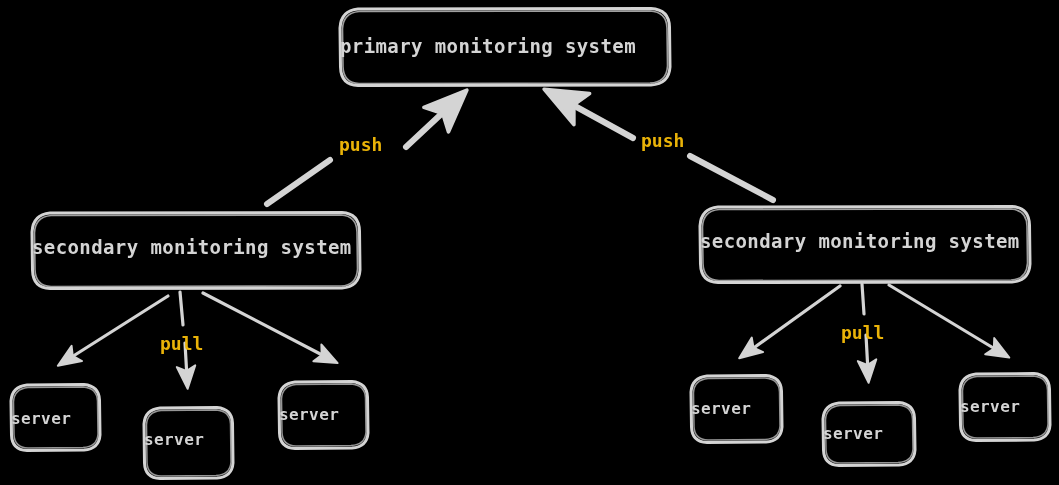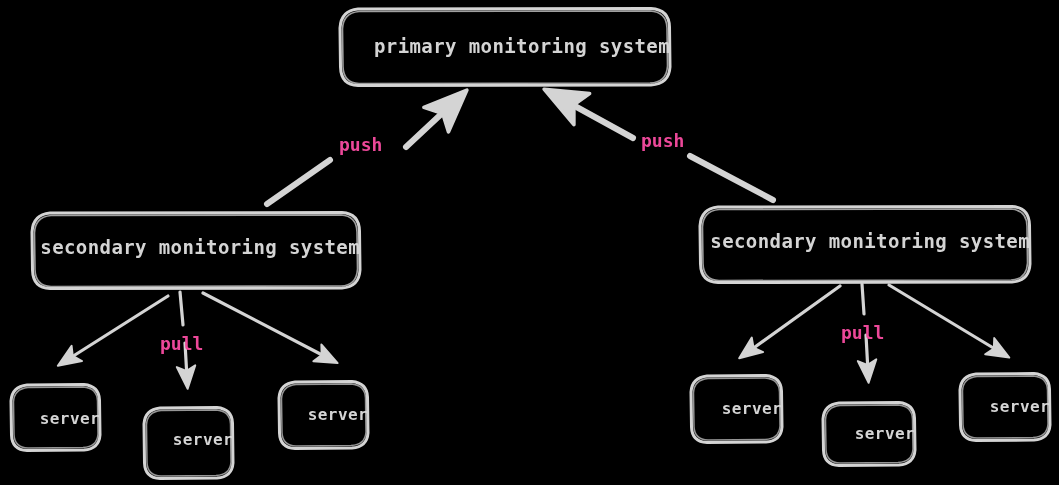--- a/index.html
+++ b/index.html
@@ -22,30 +22,30 @@
     width: 1059px;
     height: 485px;
     display: block;
   }
   .node-label {
     position: absolute;
     color: #d4d4d4;
     font-family: "DejaVu Sans Mono", "Liberation Mono", monospace;
     font-weight: 700;
     white-space: nowrap;
-    text-align: right;
+    text-align: left;
     letter-spacing: 0.4px;
     line-height: 1;
     user-select: none;
   }
   .label-big { font-size: 19px; }
   .label-small { font-size: 16px; }
   .edge-label {
     position: absolute;
-    color: #ec4899;
+    color: #eab308;
     font-family: "DejaVu Sans Mono", "Liberation Mono", monospace;
     font-weight: 700;
     font-size: 18px;
     white-space: nowrap;
     line-height: 1;
     user-select: none;
   }
 </style>
 </head>
 <body>

